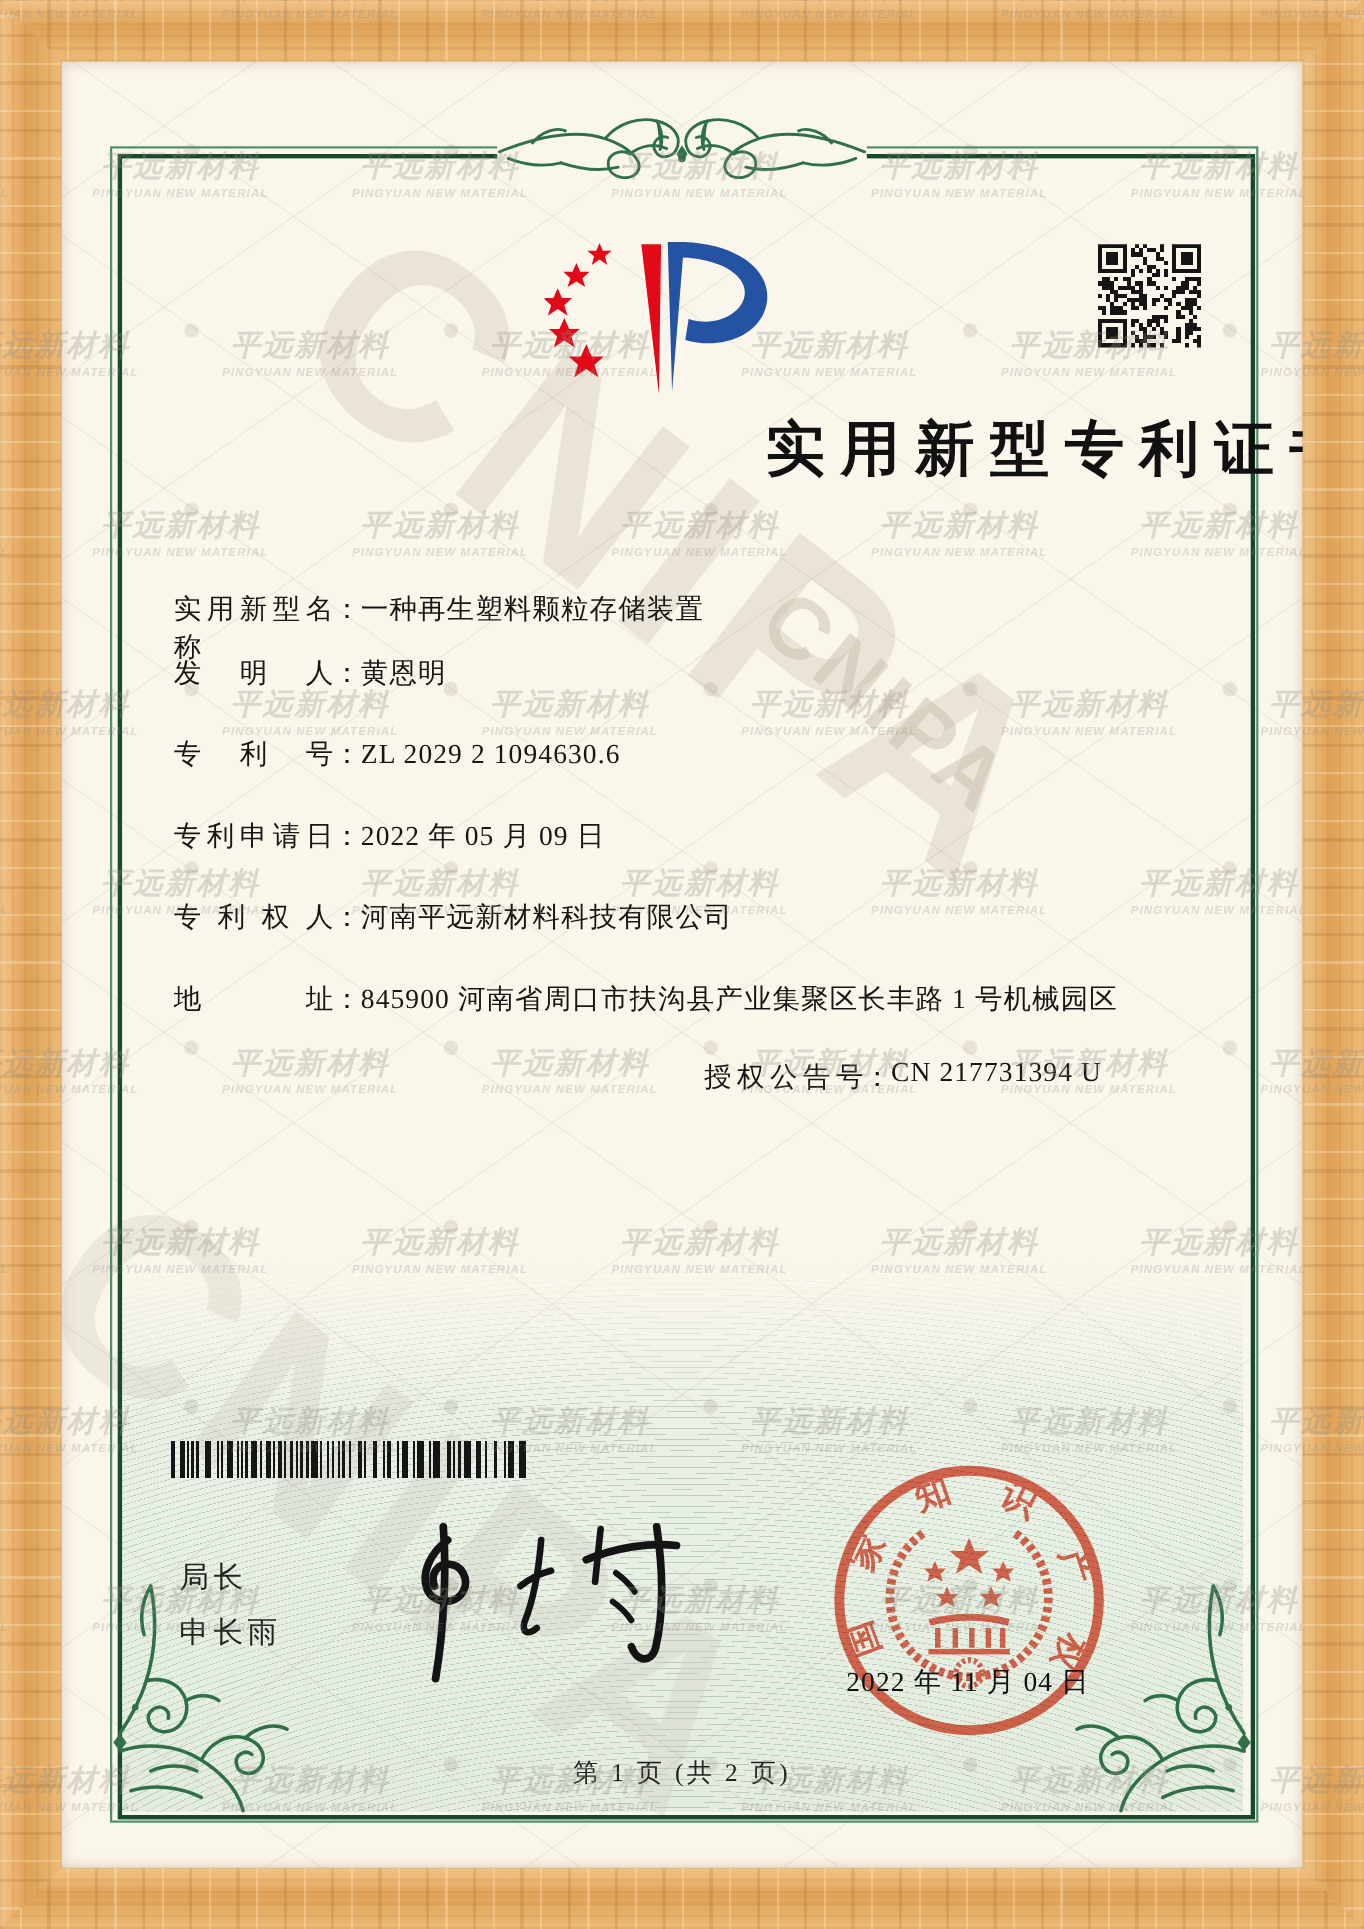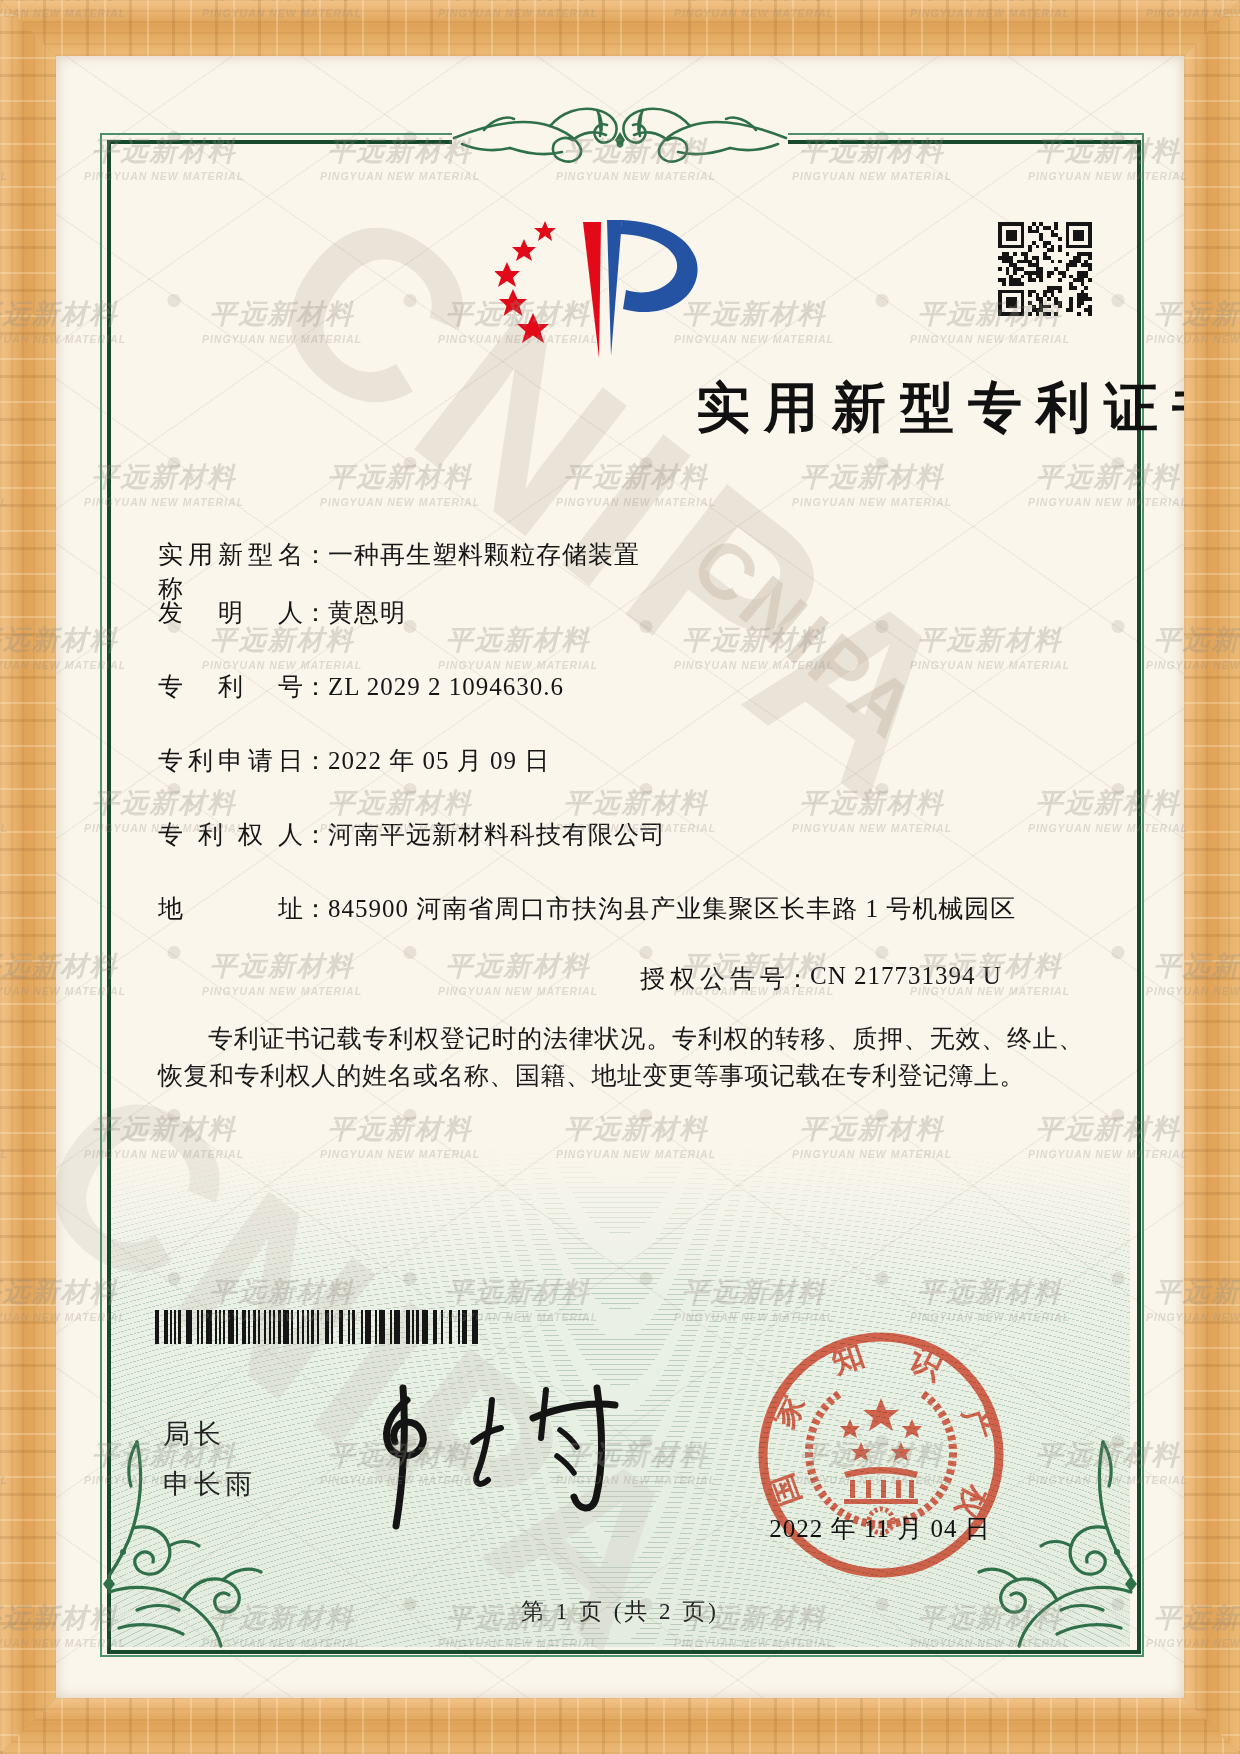--- a/index.html
+++ b/index.html
@@ -385,21 +385,20 @@
       <div class="field" style="top: 892px;"><span class="flabel">地址</span><span class="fcolon">：</span><span class="fvalue">845900 河南省周口市扶沟县产业集聚区长丰路 1 号机械园区</span></div>
     </div>
 
   <div class="grant">
     <span class="right">
       <span class="flabel">授权公告号</span><span class="fcolon">：</span><span style="letter-spacing:1px;">CN 217731394 U</span>
     </span>
   </div>
 
   <div class="paras">
-    <p>专利证书记载专利权登记时的法律状况。专利权的转移、质押、无效、终止、恢复和专利权人的姓名或名称、国籍、地址变更等事项记载在专利登记簿上。</p>
   </div>
 
   <svg class="abs" id="barcode" style="left:155px;top:1310px;" width="328" height="34" viewBox="0 0 328 34" shape-rendering="crispEdges">
       <rect x="0" y="0" width="4" height="34" fill="#151515"></rect>
       <rect x="9" y="0" width="4" height="34" fill="#151515"></rect>
       <rect x="15" y="0" width="2" height="34" fill="#151515"></rect>
       <rect x="19" y="0" width="2" height="34" fill="#151515"></rect>
       <rect x="23" y="0" width="3" height="34" fill="#151515"></rect>
       <rect x="31" y="0" width="6" height="34" fill="#151515"></rect>
       <rect x="42" y="0" width="2" height="34" fill="#151515"></rect>

